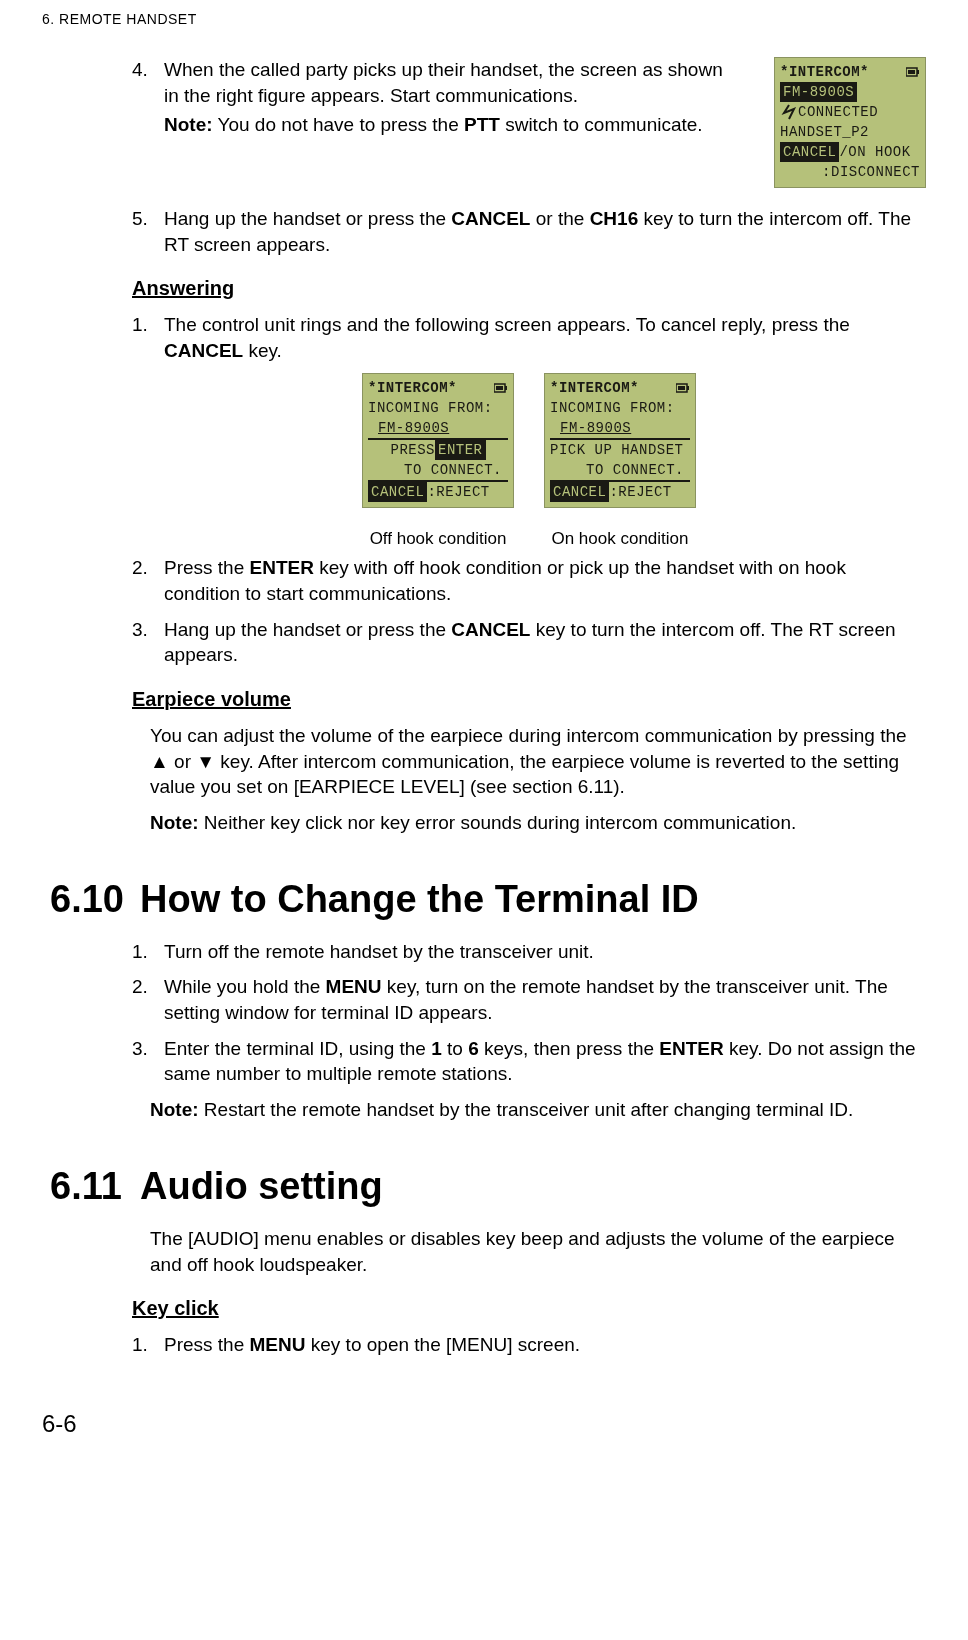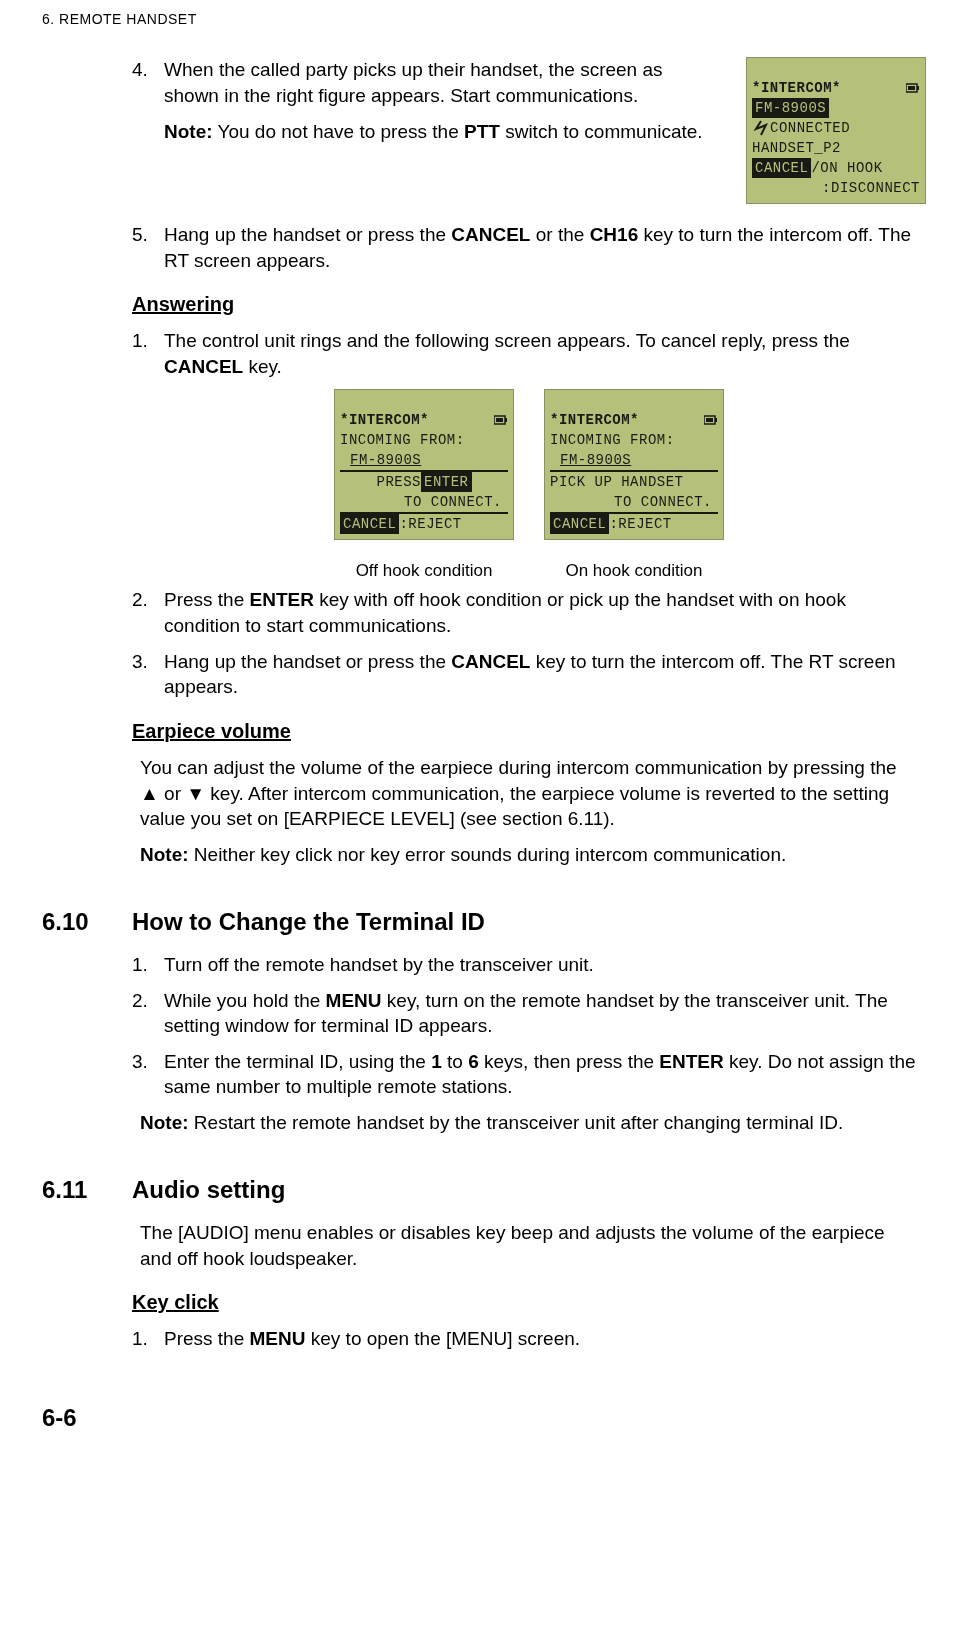--- a/index.html
+++ b/index.html
@@ -47,44 +47,44 @@
   .step-with-screen .text {
     flex: 1;
   }
   .sub-heading {
     font-weight: bold;
     text-decoration: underline;
     font-size: 20px;
     margin: 18px 0 10px 0;
   }
   .para {
-    margin: 10px 8px;
+    margin: 10px 18px;
   }
   .section-heading {
     display: flex;
-    font-size: 24px;
+    font-size: 38px;
     font-weight: bold;
-    margin: 38px 0 14px 0;
+    margin: 38px 0 14px 8px;
   }
   .section-heading .secnum {
     width: 90px;
     flex: 0 0 90px;
   }
   .page-number {
     font-size: 24px;
-    font-weight: bold;
+    font-weight: normal;
     margin-top: 50px;
   }
   .bold { font-weight: bold; }
 
   
   .lcd {
     background: #b5c17a;
-    width: 180px;
-    padding: 20px 5px 5px 5px;
+    width: 152px;
+    padding: 4px 5px 5px 5px;
     font-family: "Courier New", monospace;
     font-size: 14px;
     letter-spacing: 0.5px;
     line-height: 20px;
     color: #1a1a14;
     box-sizing: border-box;
     border: 1px solid #8a9360;
   }
   .lcd .row {
     display: flex;
@@ -133,21 +133,21 @@
 <div class="page">
   <div class="running-header">6.  REMOTE HANDSET</div>
 
   <div style="margin-left:90px;">
     <ol class="numbered">
       <li>
         <div class="num">4.</div>
         <div class="body step-with-screen">
           <div class="text">
             <span>When the called party picks up their handset, the screen as shown in the right figure appears. Start communications.</span>
-            <div style="margin-top:11px;">
+            <div style="margin-top:4px;">
               <span class="bold">Note:</span><span> You do not have to press the </span><span class="bold">PTT</span><span> switch to communicate.</span>
             </div>
           </div>
           <div class="lcd">
             <div class="row title-row">
               <span>*INTERCOM*</span>
               <span class="battery-ico right-ico">
                   <svg width="14" height="10">
                     <rect x="0" y="1" width="11" height="8" fill="none" stroke="#1a1a14" stroke-width="1.5"></rect>
                     <rect x="11" y="3" width="2" height="4" fill="#1a1a14"></rect>

